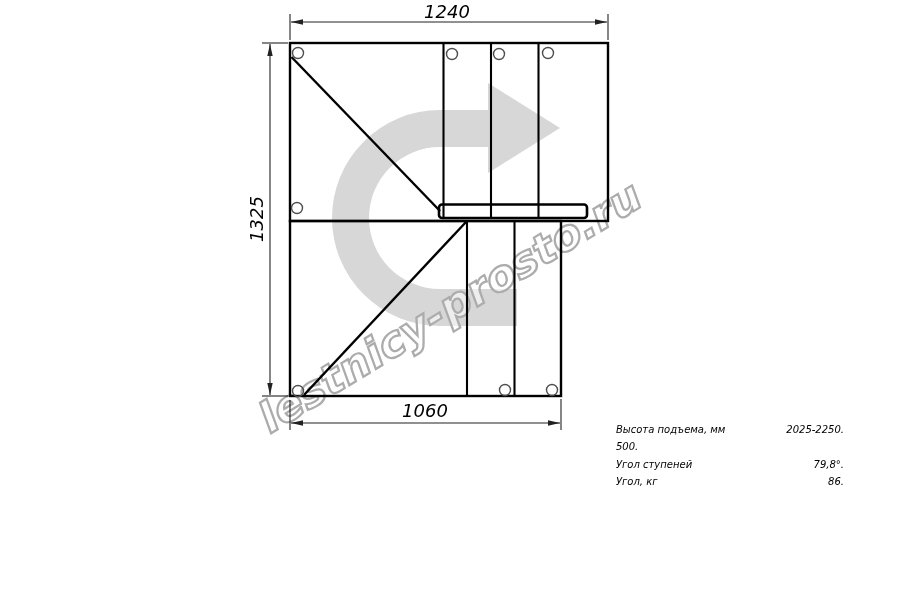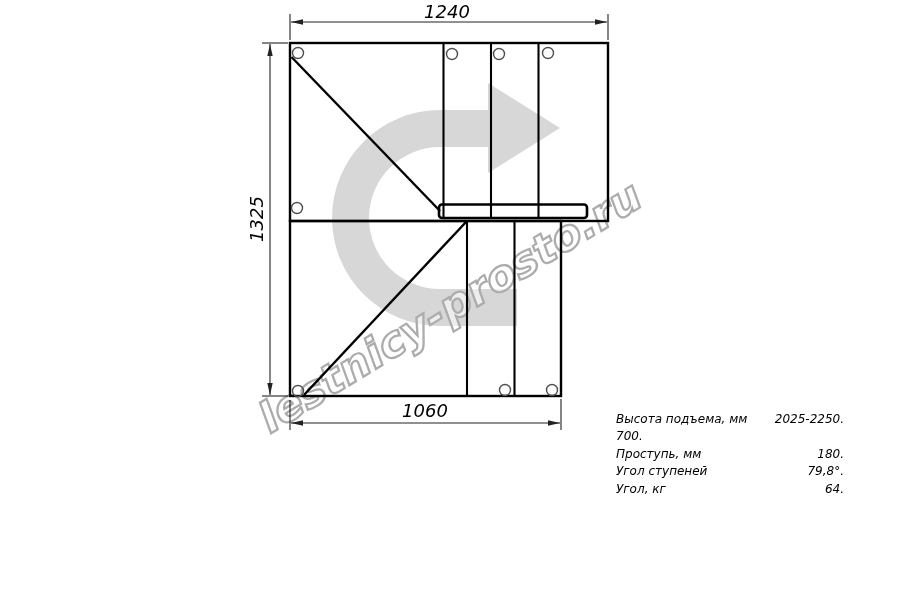--- a/index.html
+++ b/index.html
@@ -5,22 +5,22 @@
   html,body{margin:0;padding:0;background:#ffffff;}
   body{width:900px;height:600px;position:relative;overflow:hidden;
        font-family:"DejaVu Sans", sans-serif;}
   .stage{position:absolute;inset:0;}
   svg{display:block;}
   .wm{font-family:"DejaVu Sans", sans-serif;
       font-style:italic;font-weight:bold;font-size:42px;
       fill:rgba(255,255,255,0.55);stroke-width:2.2px;}
   .dimtxt{font-family:"DejaVu Sans", sans-serif;
       font-style:italic;font-size:18px;fill:#000;}
-  .specs{position:absolute;left:616px;top:411px;width:228px;
-      font-style:italic;font-size:12px;line-height:17.4px;color:#000;}
+  .specs{position:absolute;left:616px;top:421px;width:228px;
+      font-style:italic;font-size:10px;line-height:17.4px;color:#000;}
   .srow{display:flex;justify-content:space-between;white-space:nowrap;}
   .sval{text-align:right;}
 </style>
 </head>
 <body>
 
 <div class="stage">
   <svg width="900" height="600" viewBox="0 0 900 600">
 
     <path d="M 517 326 L 440 326
@@ -87,28 +87,24 @@
     <text class="dimtxt" transform="translate(263 219) rotate(-90)" text-anchor="middle">1325</text>
     <text class="dimtxt" x="425" y="417" text-anchor="middle">1060</text>
   </svg>
 
   <div class="specs">
     <div class="srow">
       <span class="slabel">Высота подъема, мм</span>
       <span class="sval">2025-2250.</span>
     </div>
     <div class="srow">
-      <span class="sval">700.</span>
-    </div>
-    <div class="srow">
-      <span class="slabel">Проступь, мм</span>
-      <span class="sval">180.</span>
+      <span class="sval">500.</span>
     </div>
     <div class="srow">
       <span class="slabel">Угол ступеней</span>
       <span class="sval">79,8°.</span>
     </div>
     <div class="srow">
       <span class="slabel">Угол, кг</span>
-      <span class="sval">64.</span>
+      <span class="sval">86.</span>
     </div>
   </div>
 </div>
 
 </body></html>

